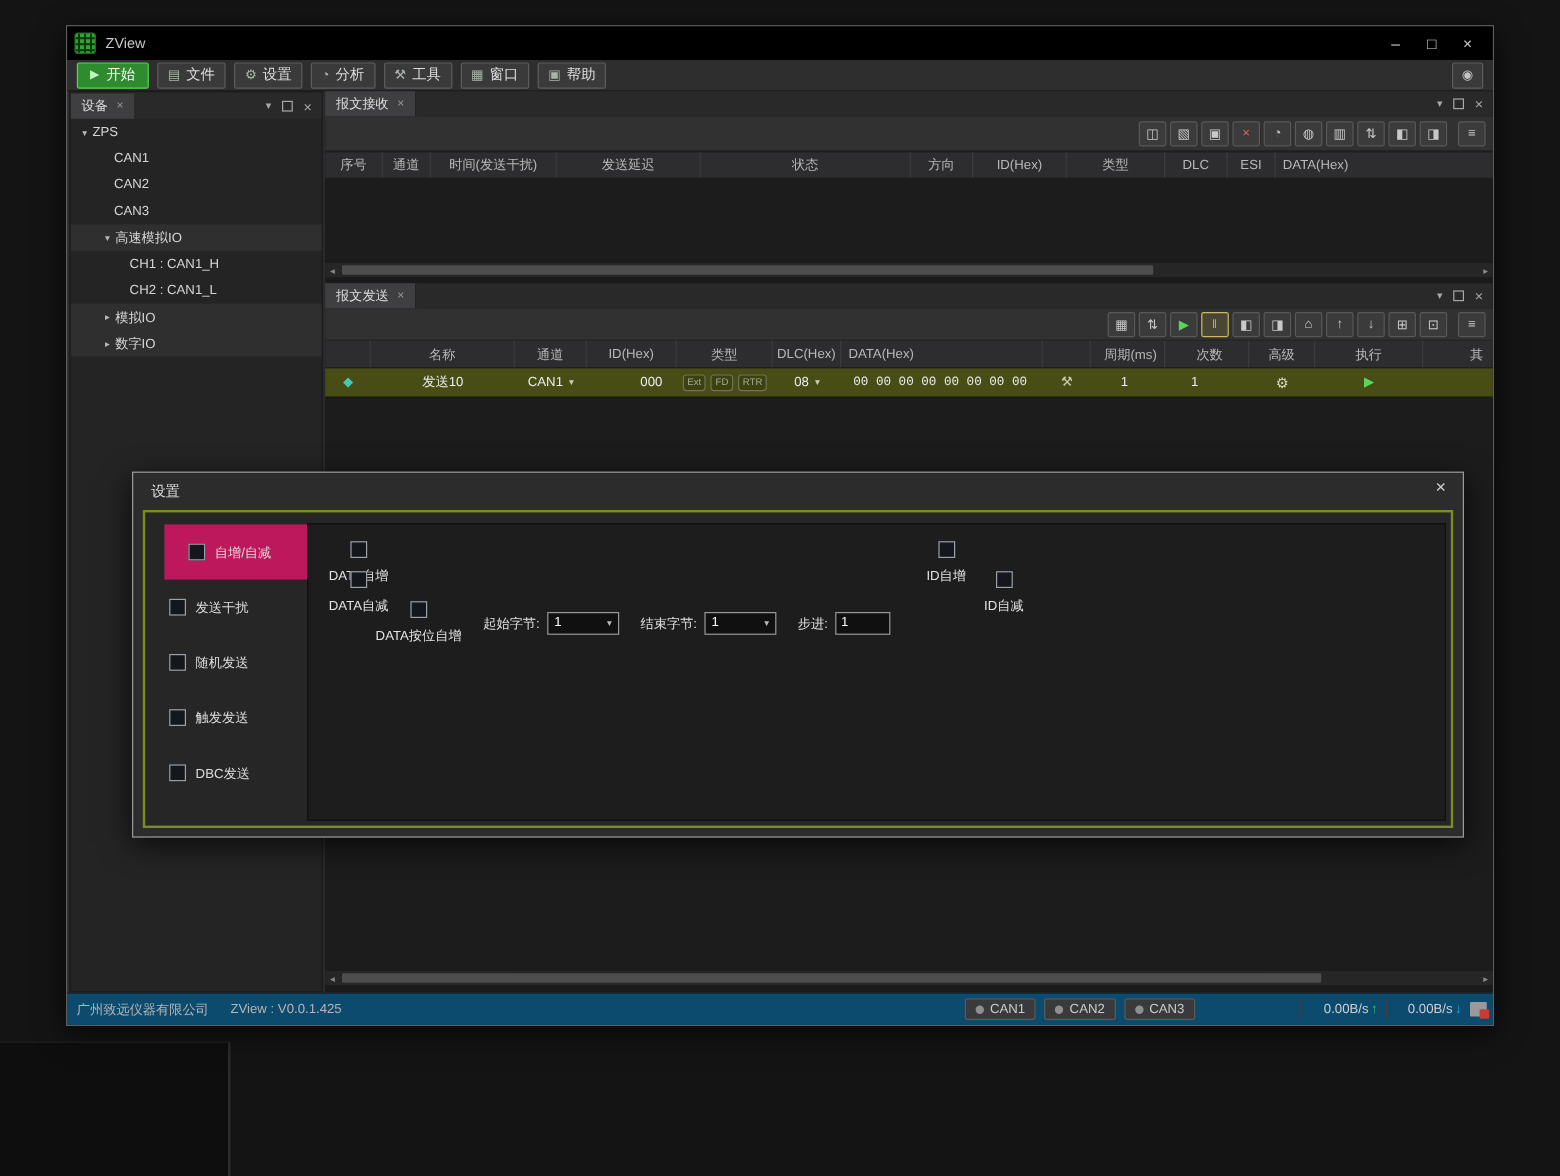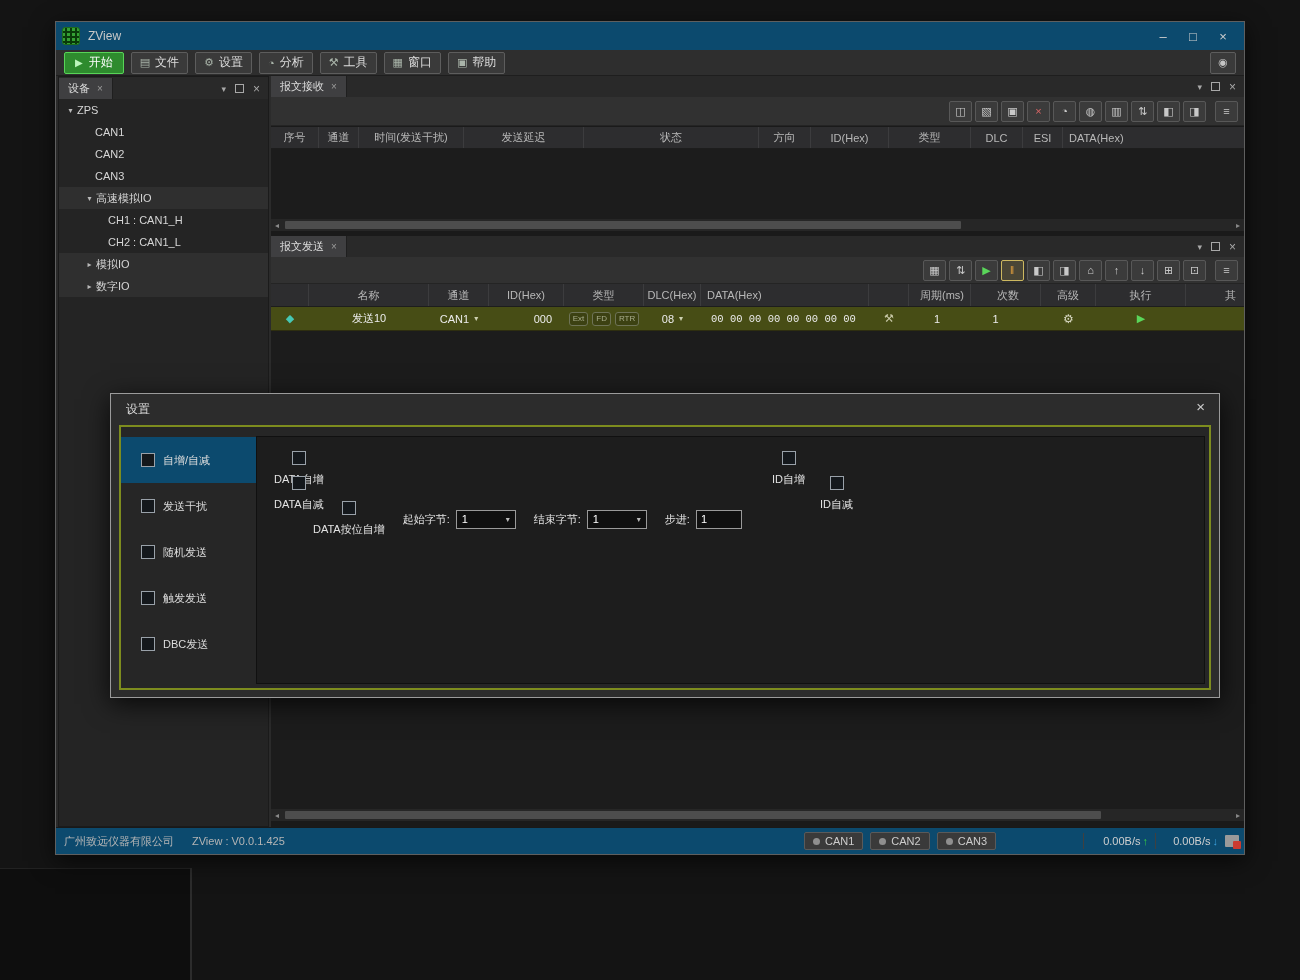--- a/index.html
+++ b/index.html
@@ -2,21 +2,21 @@
 <html><head>
 <meta charset="utf-8">
 <style>
   html,body{margin:0;padding:0;width:1300px;height:980px;background:#141414;overflow:hidden;
     font-family:"Liberation Sans","DejaVu Sans",sans-serif;-webkit-font-smoothing:antialiased;}
   .abs{position:absolute;box-sizing:border-box;}
   
   .app{left:55px;top:21px;width:1190px;height:834px;background:#2b2b2b;border:1px solid #5f5f5f;
     box-shadow:0 6px 22px rgba(0,0,0,.65);}
   
-  .titlebar{left:0;top:0;right:0;height:28px;background:#0c4a6e;display:flex;align-items:center;padding:0 6px;}
+  .titlebar{left:0;top:0;right:0;height:28px;background:#000000;display:flex;align-items:center;padding:0 6px;}
   .app-ico{width:16px;height:16px;border-radius:3px;background:#35a035;border:1px solid #1d6b1d;
     background-image:linear-gradient(#0a3a0a 2px,transparent 2px),linear-gradient(90deg,#0a3a0a 2px,transparent 2px);
     background-size:5px 5px;background-position:2px 3px;margin-right:8px;}
   .wtitle{color:#c8c8c8;font-size:12px;}
   .wbtns{margin-left:auto;display:flex;}
   .wbtn{width:30px;height:22px;display:flex;align-items:center;justify-content:center;color:#cfcfcf;font-size:13px;cursor:default;}
   
   .toolbar{left:0;top:28px;right:0;height:26px;background:#2e2e2e;border-bottom:1px solid #1e1e1e;
     display:flex;align-items:center;padding:0 8px;gap:7px;}
   .startbtn{height:20px;display:flex;align-items:center;gap:6px;padding:0 10px;background:#2e8b2e;
@@ -108,21 +108,21 @@
   .neticon{position:absolute;right:5px;top:7px;width:14px;height:12px;background:#9a9a9a;border-radius:1px;}
   .neticon::after{content:"";position:absolute;right:-2px;bottom:-2px;width:8px;height:8px;background:#cc3b30;border-radius:1px;}
   
   .dialog{left:110px;top:393px;width:1110px;height:305px;background:#2c2c2c;border:1px solid #9b9b9b;
     box-shadow:0 6px 24px rgba(0,0,0,.75);z-index:50;}
   .dlg-title{position:absolute;left:15px;top:7px;color:#dcdcdc;font-size:12px;}
   .dlg-x{position:absolute;right:14px;top:4px;color:#cccccc;font-size:15px;}
   .dlg-green{position:absolute;left:8px;top:31px;right:8px;bottom:7px;border:2px solid #7d8c1e;background:#262626;}
   .dtabs{position:absolute;left:0;top:10px;width:135px;}
   .dtab{height:46px;display:flex;align-items:center;gap:8px;padding-left:20px;color:#dddddd;font-size:11px;box-sizing:border-box;}
-  .dtab.sel{background:#0c4a6e;}
+  .dtab.sel{background:#be185d;margin-left:16px;}
   .cb{width:12px;height:12px;border:1px solid #99a1a9;background:#14181c;display:inline-block;flex:none;}
   .dcontent{position:absolute;left:135px;top:9px;right:4px;bottom:4px;background:#1d1d1d;border:1px solid #101010;}
   .opt{position:absolute;display:flex;align-items:center;gap:7px;color:#e2e2e2;font-size:11px;flex-direction:column;}
   .fieldrow{position:absolute;left:17px;top:64px;display:flex;align-items:center;gap:0;color:#e2e2e2;font-size:11px;padding-left:39px;}
   .flabel{margin-left:18px;margin-right:6px;}
   .dd{width:60px;height:19px;background:#101010;border:1px solid #9a9a9a;color:#fff;font-size:11px;
     display:flex;align-items:center;justify-content:space-between;padding:0 5px;box-sizing:border-box;}
   .dd .caret{color:#bbb;margin:0;}
   .stepin{width:46px;height:19px;background:#101010;border:1px solid #9a9a9a;color:#fff;font-size:11px;
     padding:0 4px;box-sizing:border-box;font-family:"Liberation Sans",sans-serif;}

